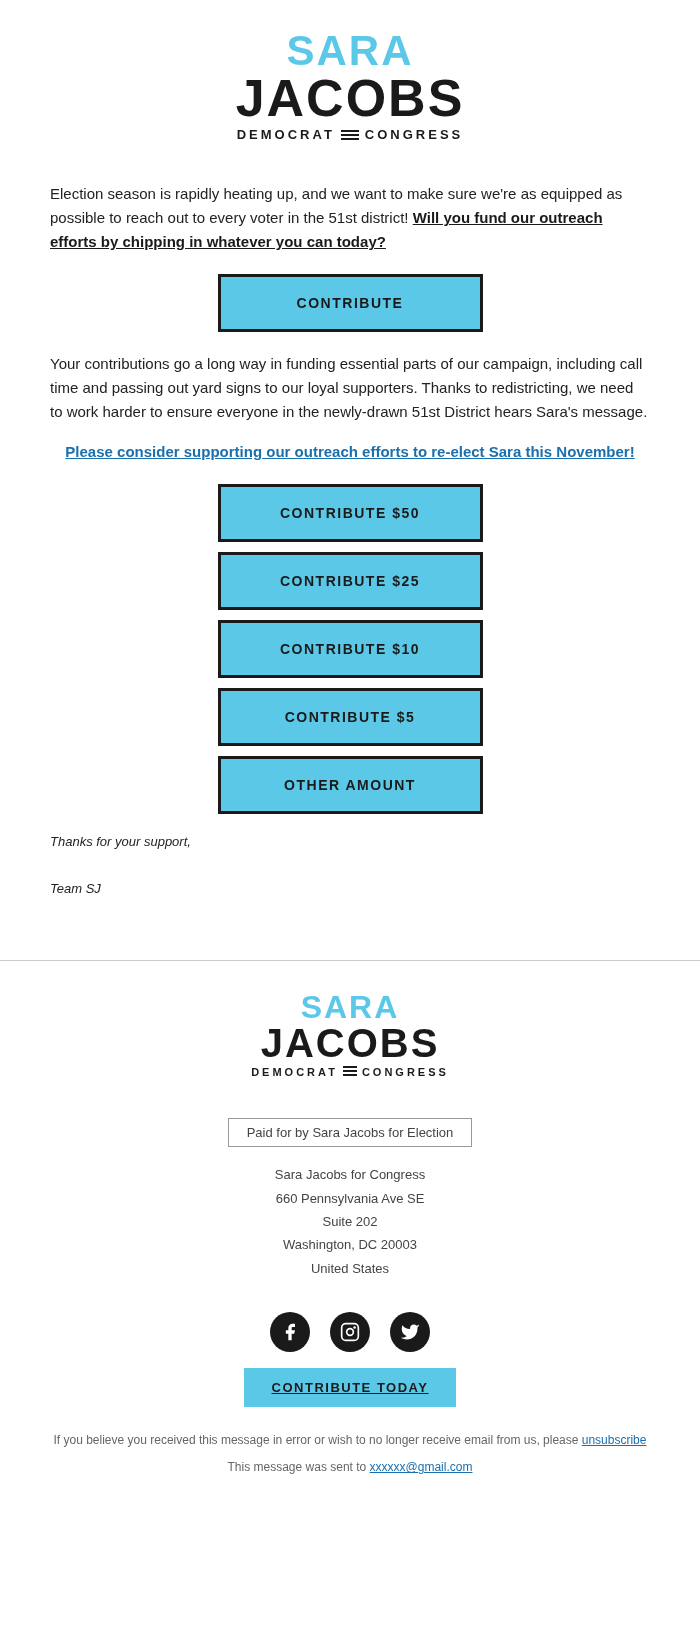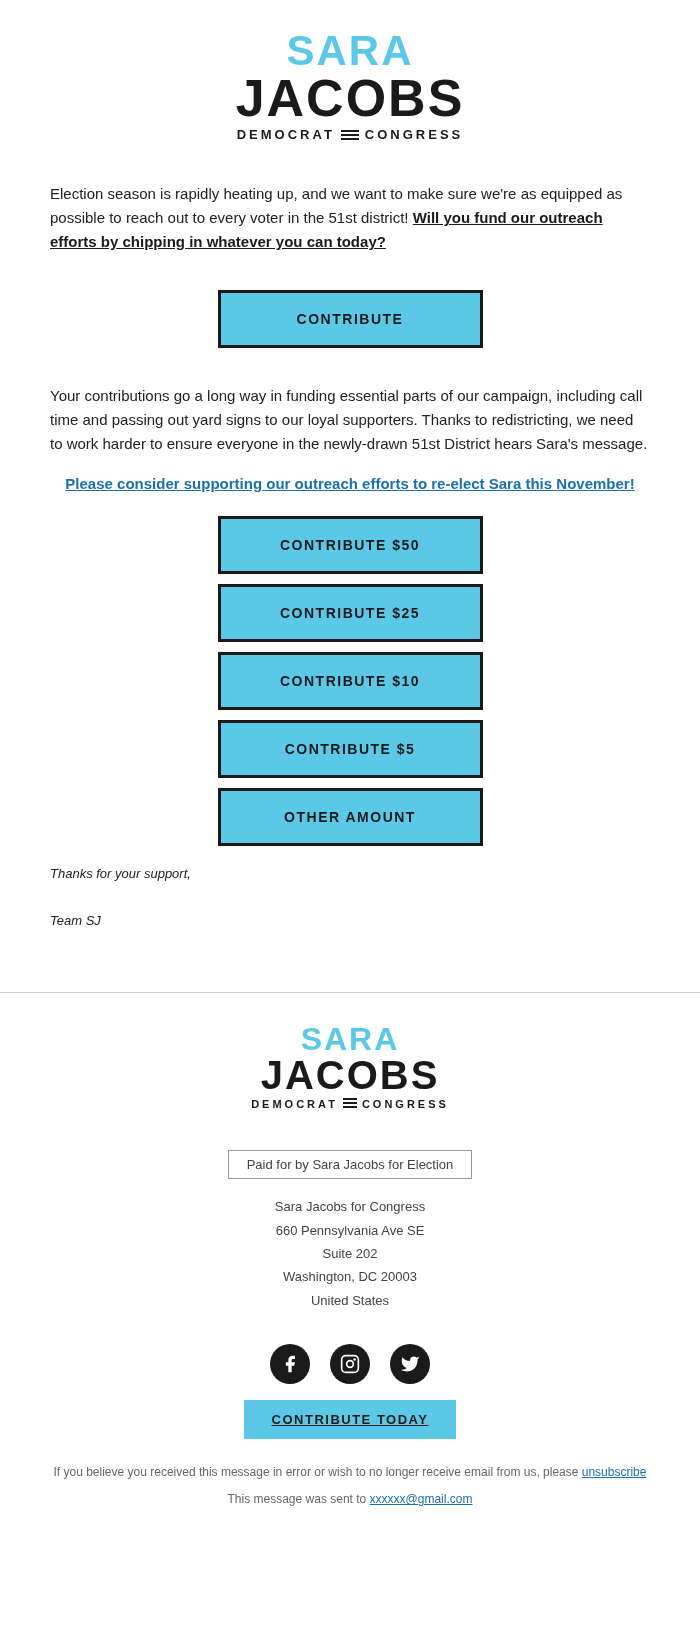--- a/index.html
+++ b/index.html
@@ -70,21 +70,21 @@
     }
     .intro-text a {
       color: #1a1a1a;
       font-weight: bold;
       text-decoration: underline;
     }
     
     .btn-contribute-main {
       display: block;
       width: 265px;
-      margin: 36px auto;
+      margin: 20px auto;
       background: #5bc8e8;
       border: 3px solid #1a1a1a;
       color: #1a1a1a;
       font-size: 14px;
       font-weight: bold;
       letter-spacing: 1.5px;
       text-align: center;
       padding: 18px 10px;
       cursor: pointer;
       text-decoration: none;

